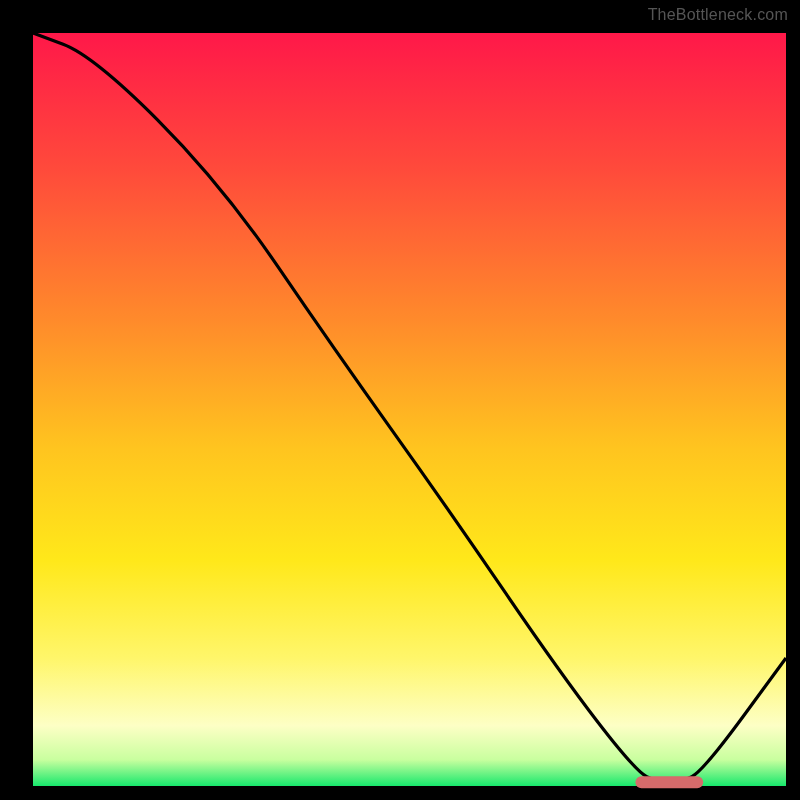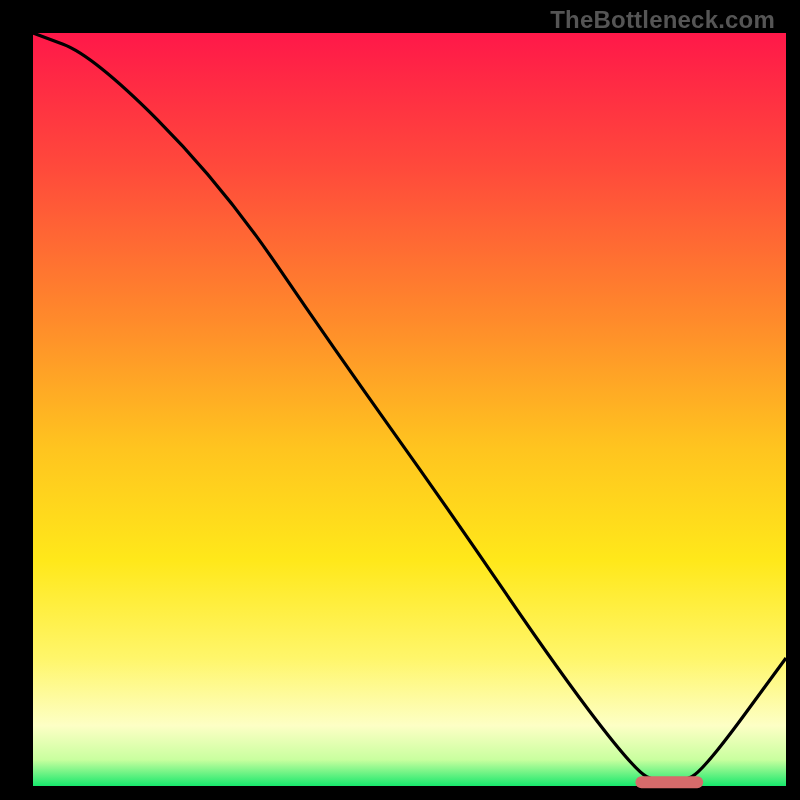--- a/index.html
+++ b/index.html
@@ -13,24 +13,24 @@
   }
   .frame {
     position: relative;
     width: 800px;
     height: 800px;
     background: #000;
   }
   .watermark {
     position: absolute;
     top: 6px;
-    right: 25px;
+    right: 12px;
     color: #555;
-    font-size: 24px;
-    font-weight: 700;
+    font-size: 16px;
+    font-weight: 400;
     letter-spacing: 0.2px;
   }
   svg {
     display: block;
   }
 </style>
 </head>
 <body>
 
 <div class="frame">

